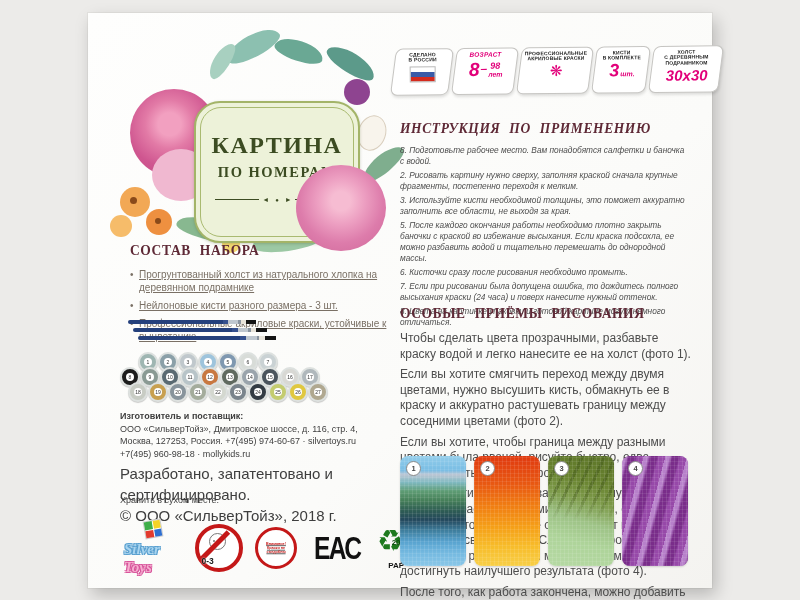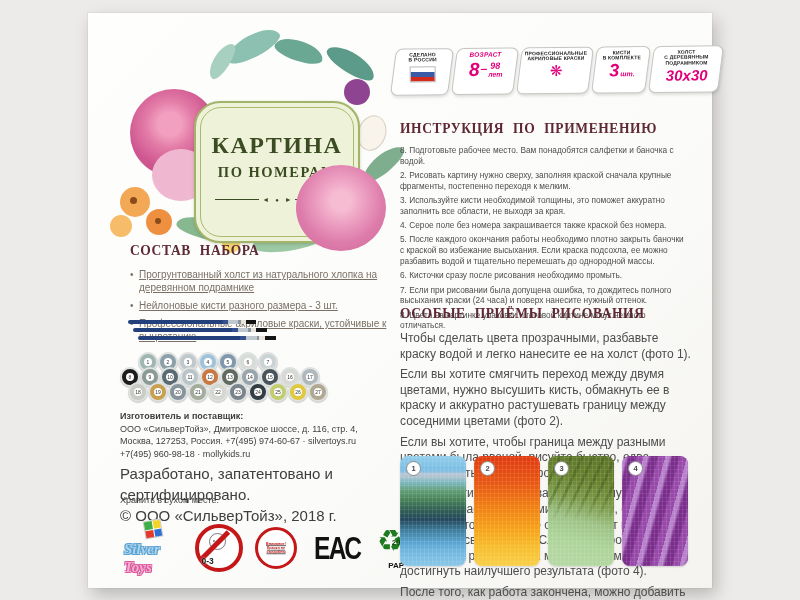--- a/index.html
+++ b/index.html
@@ -25,21 +25,21 @@
   .agefig .stack .s1{font-size:9px;}
   .agefig .stack .s2{font-size:7px;}
   .splat{color:#e2007a;font-size:15px;line-height:1;margin-top:1px;}
   .cntfig{display:flex;align-items:flex-end;color:#e2007a;font-style:italic;font-weight:bold;}
   .cntfig .big{font-size:18px;line-height:1;}
   .cntfig .unit{font-size:7px;margin-left:1px;margin-bottom:1px;}
   .sizefig{color:#e2007a;font-style:italic;font-weight:bold;font-size:15px;line-height:1;margin-top:2px;}
   
   .heading{font-family:"Liberation Serif",serif;font-weight:bold;font-size:13.5px;color:#5e2936;
     letter-spacing:.6px;word-spacing:5px;transform-origin:left;transform:scaleY(1.08);}
-  .instr{position:absolute;left:312px;top:108px;width:288px;}
+  .instr{position:absolute;left:312px;top:108px;width:288px;font-style:italic;}
   .instr ol{margin:8px 0 0;padding:0;list-style:none;}
   .instr li{font-size:8.3px;color:#4d4d4d;line-height:1.3;margin-bottom:3.5px;}
   .tech{position:absolute;left:312px;top:293px;width:292px;}
   .tech p{font-size:12px;color:#4d4d4d;line-height:1.3;margin:0 0 5px;}
   .tech .heading{margin-bottom:9px;}
   
   .photos{position:absolute;left:312px;top:443px;display:flex;gap:8px;}
   .photo{position:relative;width:66px;height:110px;border-radius:8px;overflow:hidden;
     box-shadow:0 1px 2px rgba(0,0,0,.15);}
   .photo .num{position:absolute;top:5px;left:6px;width:13px;height:13px;border-radius:50%;
@@ -365,21 +365,20 @@
       <div class="m">PAP</div>
     </div>
   </div>
 
   <div class="instr">
     <div class="heading">ИНСТРУКЦИЯ ПО ПРИМЕНЕНИЮ</div>
     <ol>
       <li>8. Подготовьте рабочее место. Вам понадобятся салфетки и баночка с водой.</li>
       <li>2. Рисовать картину нужно сверху, заполняя краской сначала крупные фрагменты, постепенно переходя к мелким.</li>
       <li>3. Используйте кисти необходимой толщины, это поможет аккуратно заполнить все области, не выходя за края.</li>
-      <li>4. Серое поле без номера закрашивается также краской без номера.</li>
       <li>5. После каждого окончания работы необходимо плотно закрыть баночки с краской во избежание высыхания. Если краска подсохла, ее можно разбавить водой и тщательно перемешать до однородной массы.</li>
       <li>6. Кисточки сразу после рисования необходимо промыть.</li>
       <li>7. Если при рисовании была допущена ошибка, то дождитесь полного высыхания краски (24 часа) и поверх нанесите нужный оттенок.</li>
       <li>8. Цвета на картинке упаковки и готовой картине могут немного отличаться.</li>
     </ol>
   </div>
 
   <div class="tech">
     <div class="heading">ОСОБЫЕ ПРИЁМЫ РИСОВАНИЯ</div>
     <p>Чтобы сделать цвета прозрачными, разбавьте краску водой и легко нанесите ее на холст (фото 1).</p>

